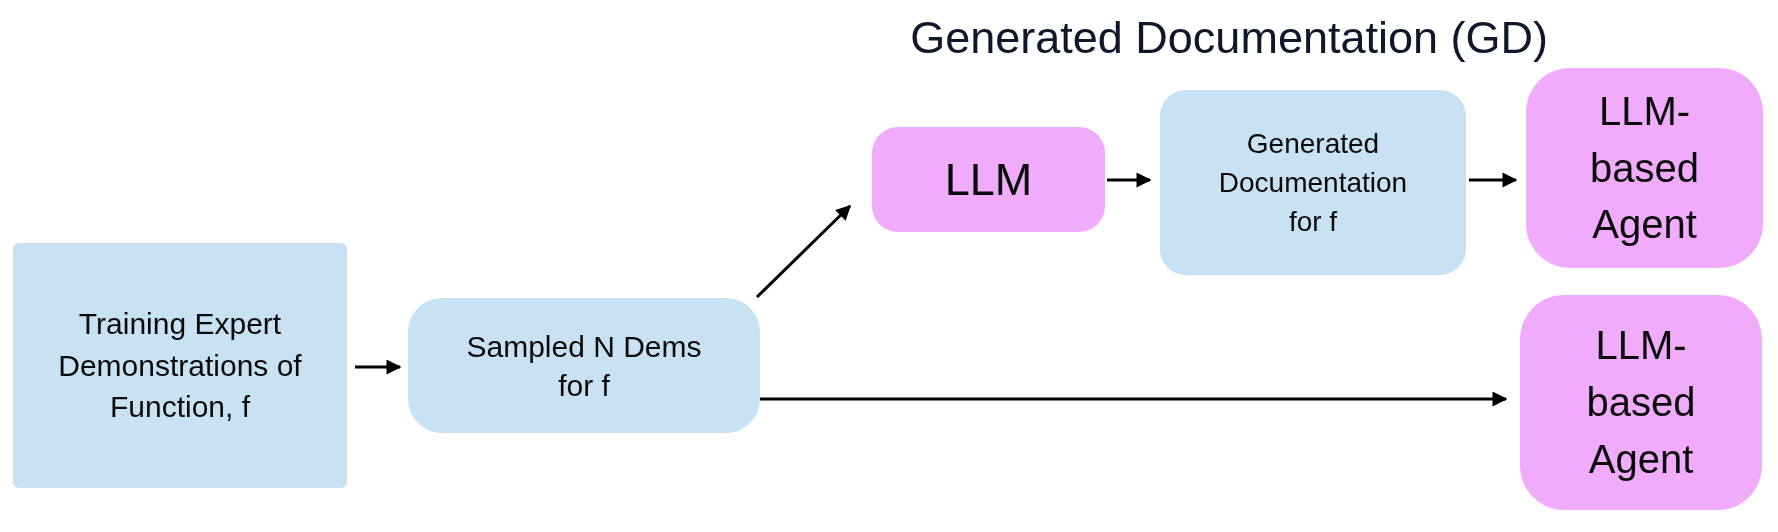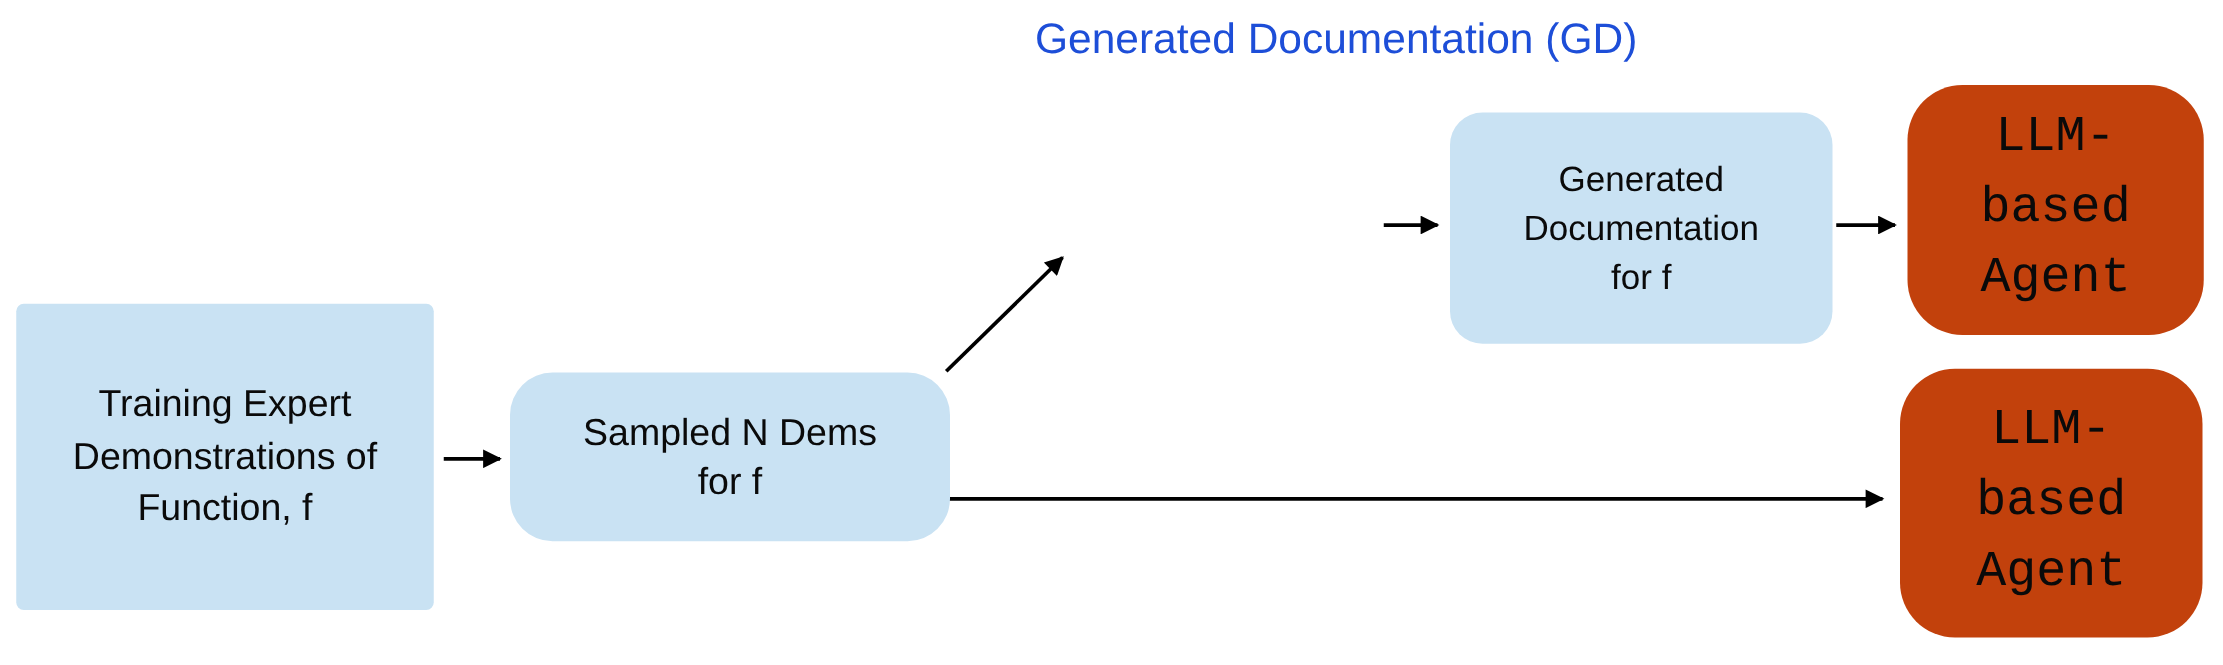--- a/index.html
+++ b/index.html
@@ -19,21 +19,21 @@
   .node {
     position: absolute;
     display: flex;
     align-items: center;
     justify-content: center;
     text-align: center;
     white-space: pre-line;
     color: #0a0a0a;
   }
   .node--blue  { background: #c9e2f3; }
-  .node--green { background: #c2410c; font-family: Liberation Mono, monospace; }
+  .node--green { background: #f0abfc; }
 
   .node--training {
     left: 13px; top: 243px; width: 334px; height: 245px;
     border-radius: 6px; font-size: 30px; line-height: 1.38;
   }
   .node--sampled {
     left: 408px; top: 298px; width: 352px; height: 135px;
     border-radius: 34px; font-size: 30px; line-height: 1.3;
   }
   .node--llm {
@@ -48,24 +48,24 @@
     left: 1526px; top: 68px; width: 237px; height: 200px;
     border-radius: 44px; font-size: 40px; line-height: 1.42;
   }
   .node--agent-dxd {
     left: 1520px; top: 295px; width: 242px; height: 215px;
     border-radius: 44px; font-size: 40px; line-height: 1.42;
   }
 
   .heading {
     position: absolute;
-    text-align: left;
-    font-size: 34px;
+    text-align: right;
+    font-size: 45px;
     line-height: 1.15;
-    color: #1d4ed8;
+    color: #0f172a;
     white-space: nowrap;
   }
   .heading--gd  { left: 828px; top: 12px;  width: 720px; }
   .heading--dxd { left: 742px; top: 430px; width: 800px; }
 
   .arrow-layer {
     position: absolute;
     left: 0; top: 0;
     width: 1778px; height: 532px;
     pointer-events: none;
@@ -92,20 +92,21 @@
     <line x1="755" y1="399" x2="1506" y2="399" stroke="#000000" stroke-width="3" marker-end="url(#ah)"></line>
   </svg>
 
   <div class="node node--blue node--training">Training Expert
 Demonstrations of
 Function, f</div>
 
   <div class="node node--blue node--sampled">Sampled N Dems
 for f</div>
 
+  <div class="node node--green node--llm">LLM</div>
 
   <div class="node node--blue node--gendoc">Generated
 Documentation
 for f</div>
 
   <div class="node node--green node--agent-gd">LLM-
 based
 Agent</div>
 
   <div class="node node--green node--agent-dxd">LLM-

